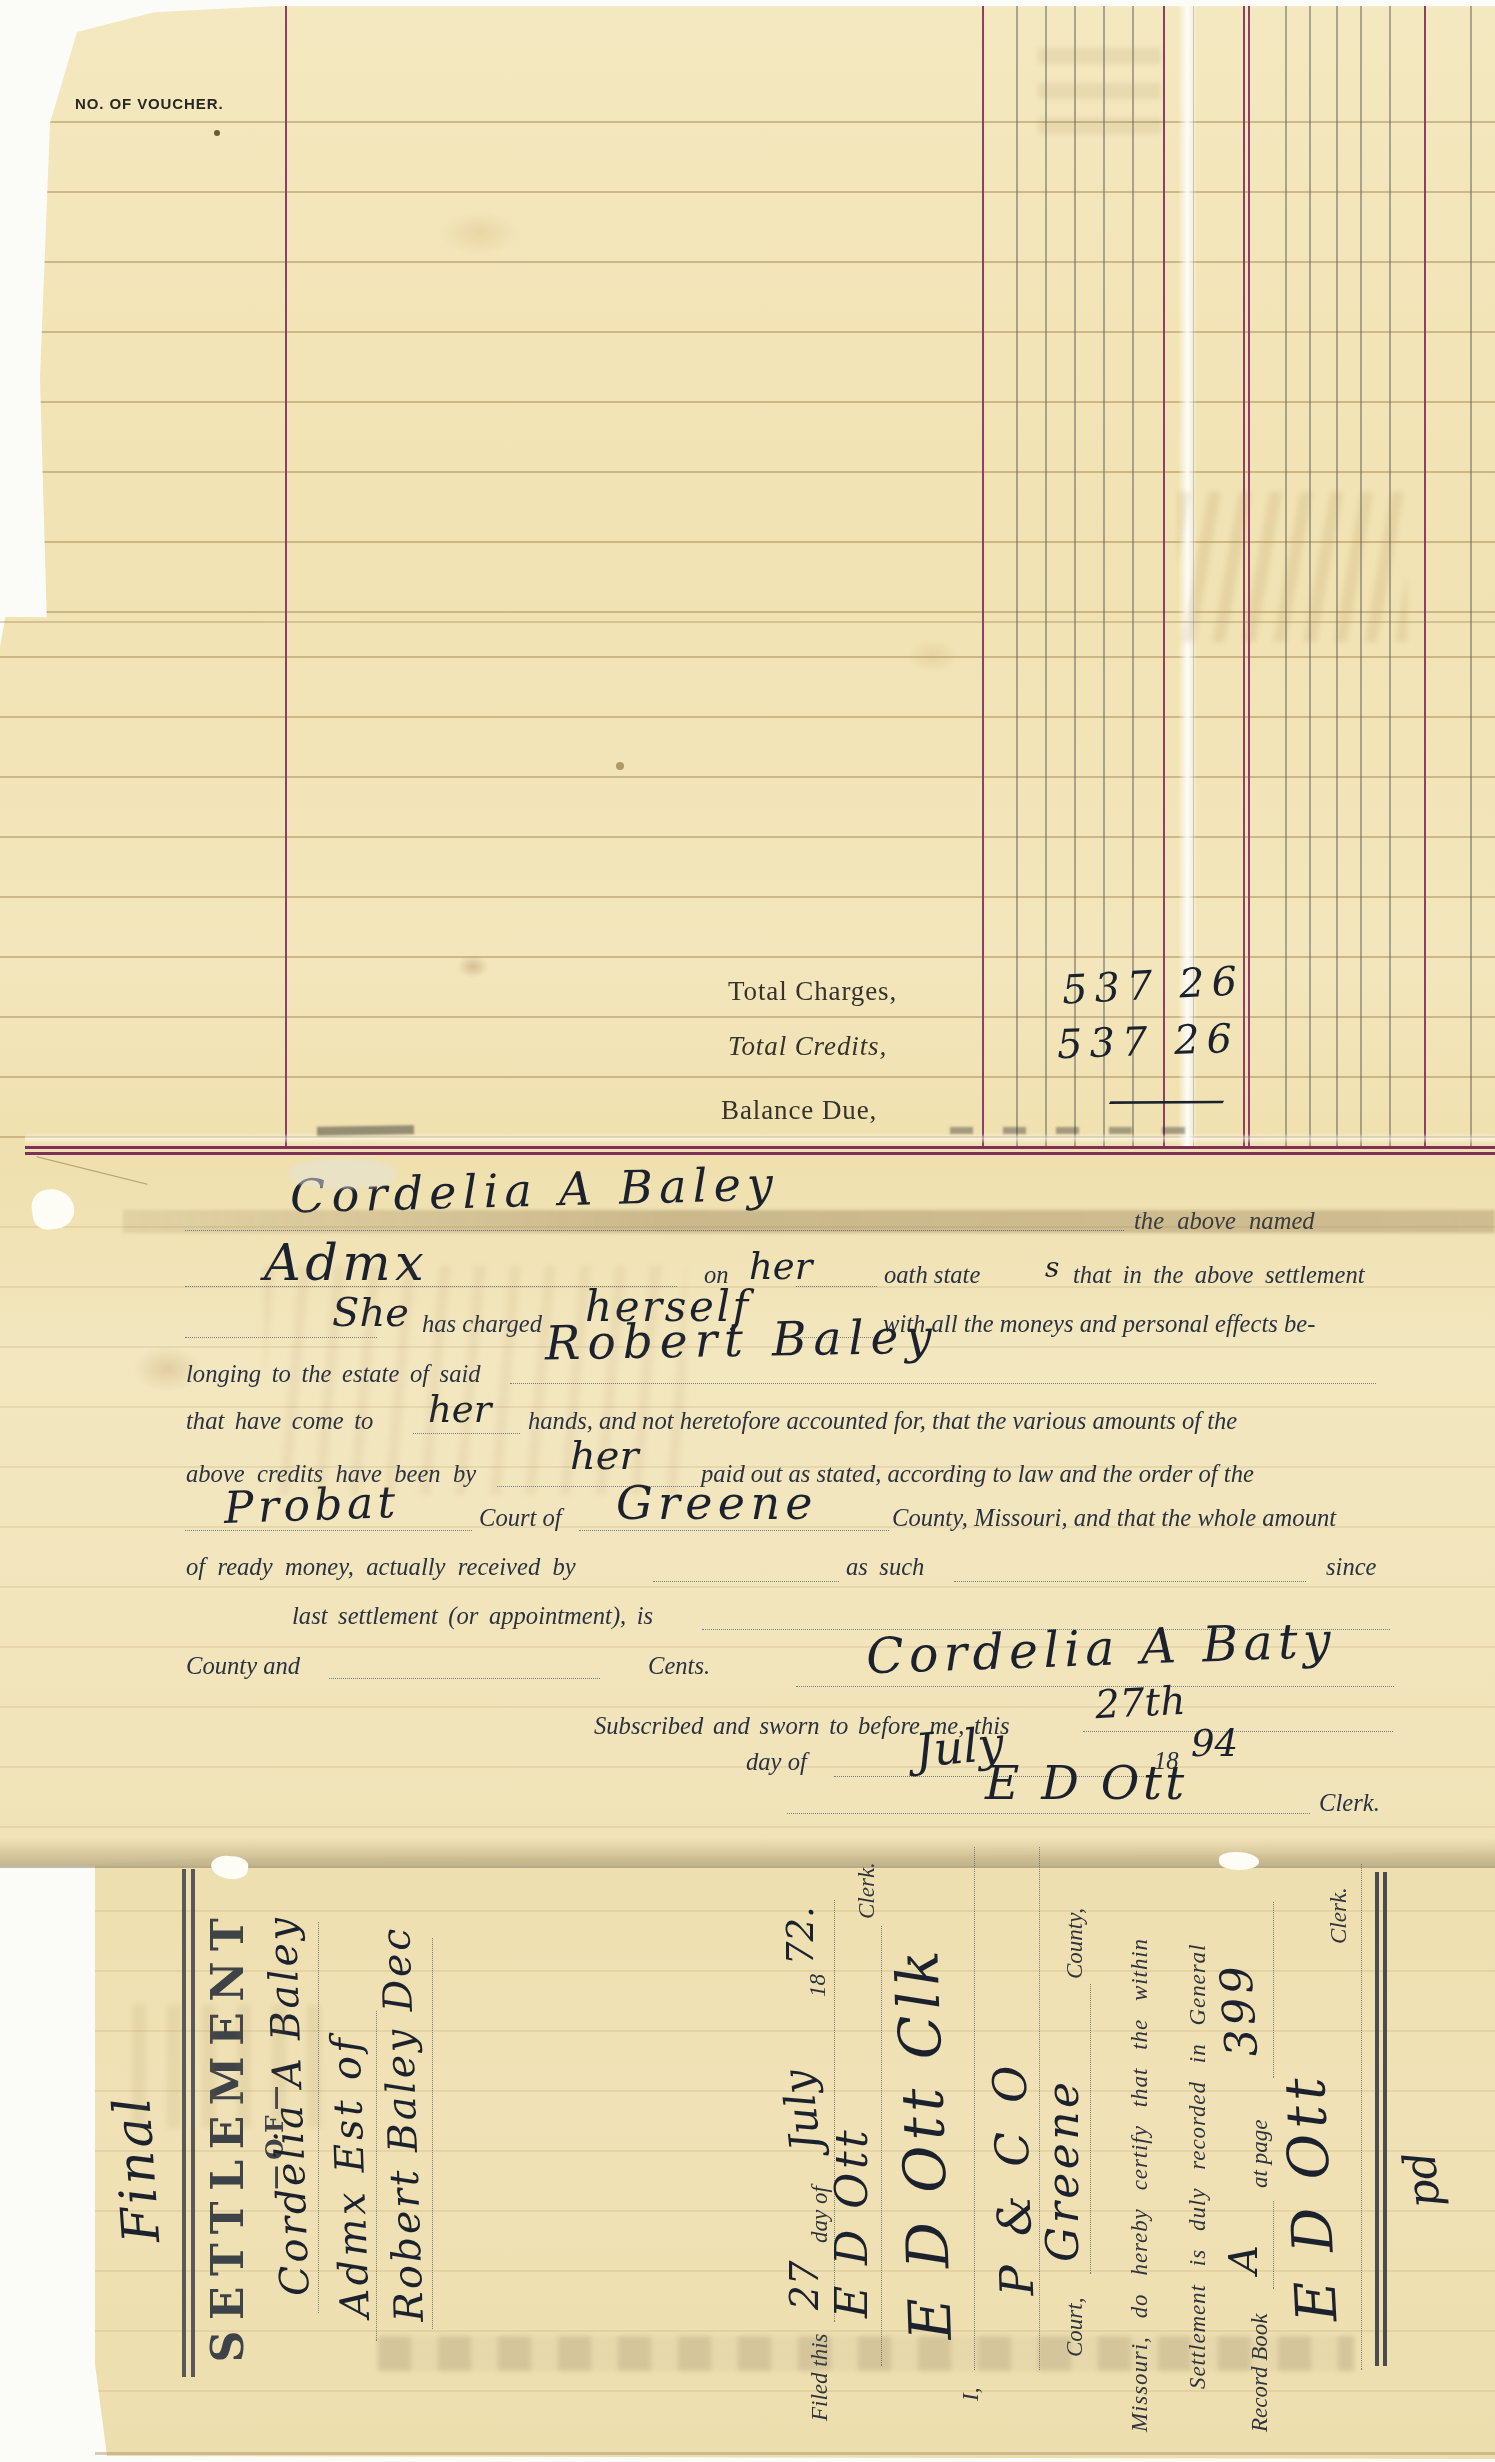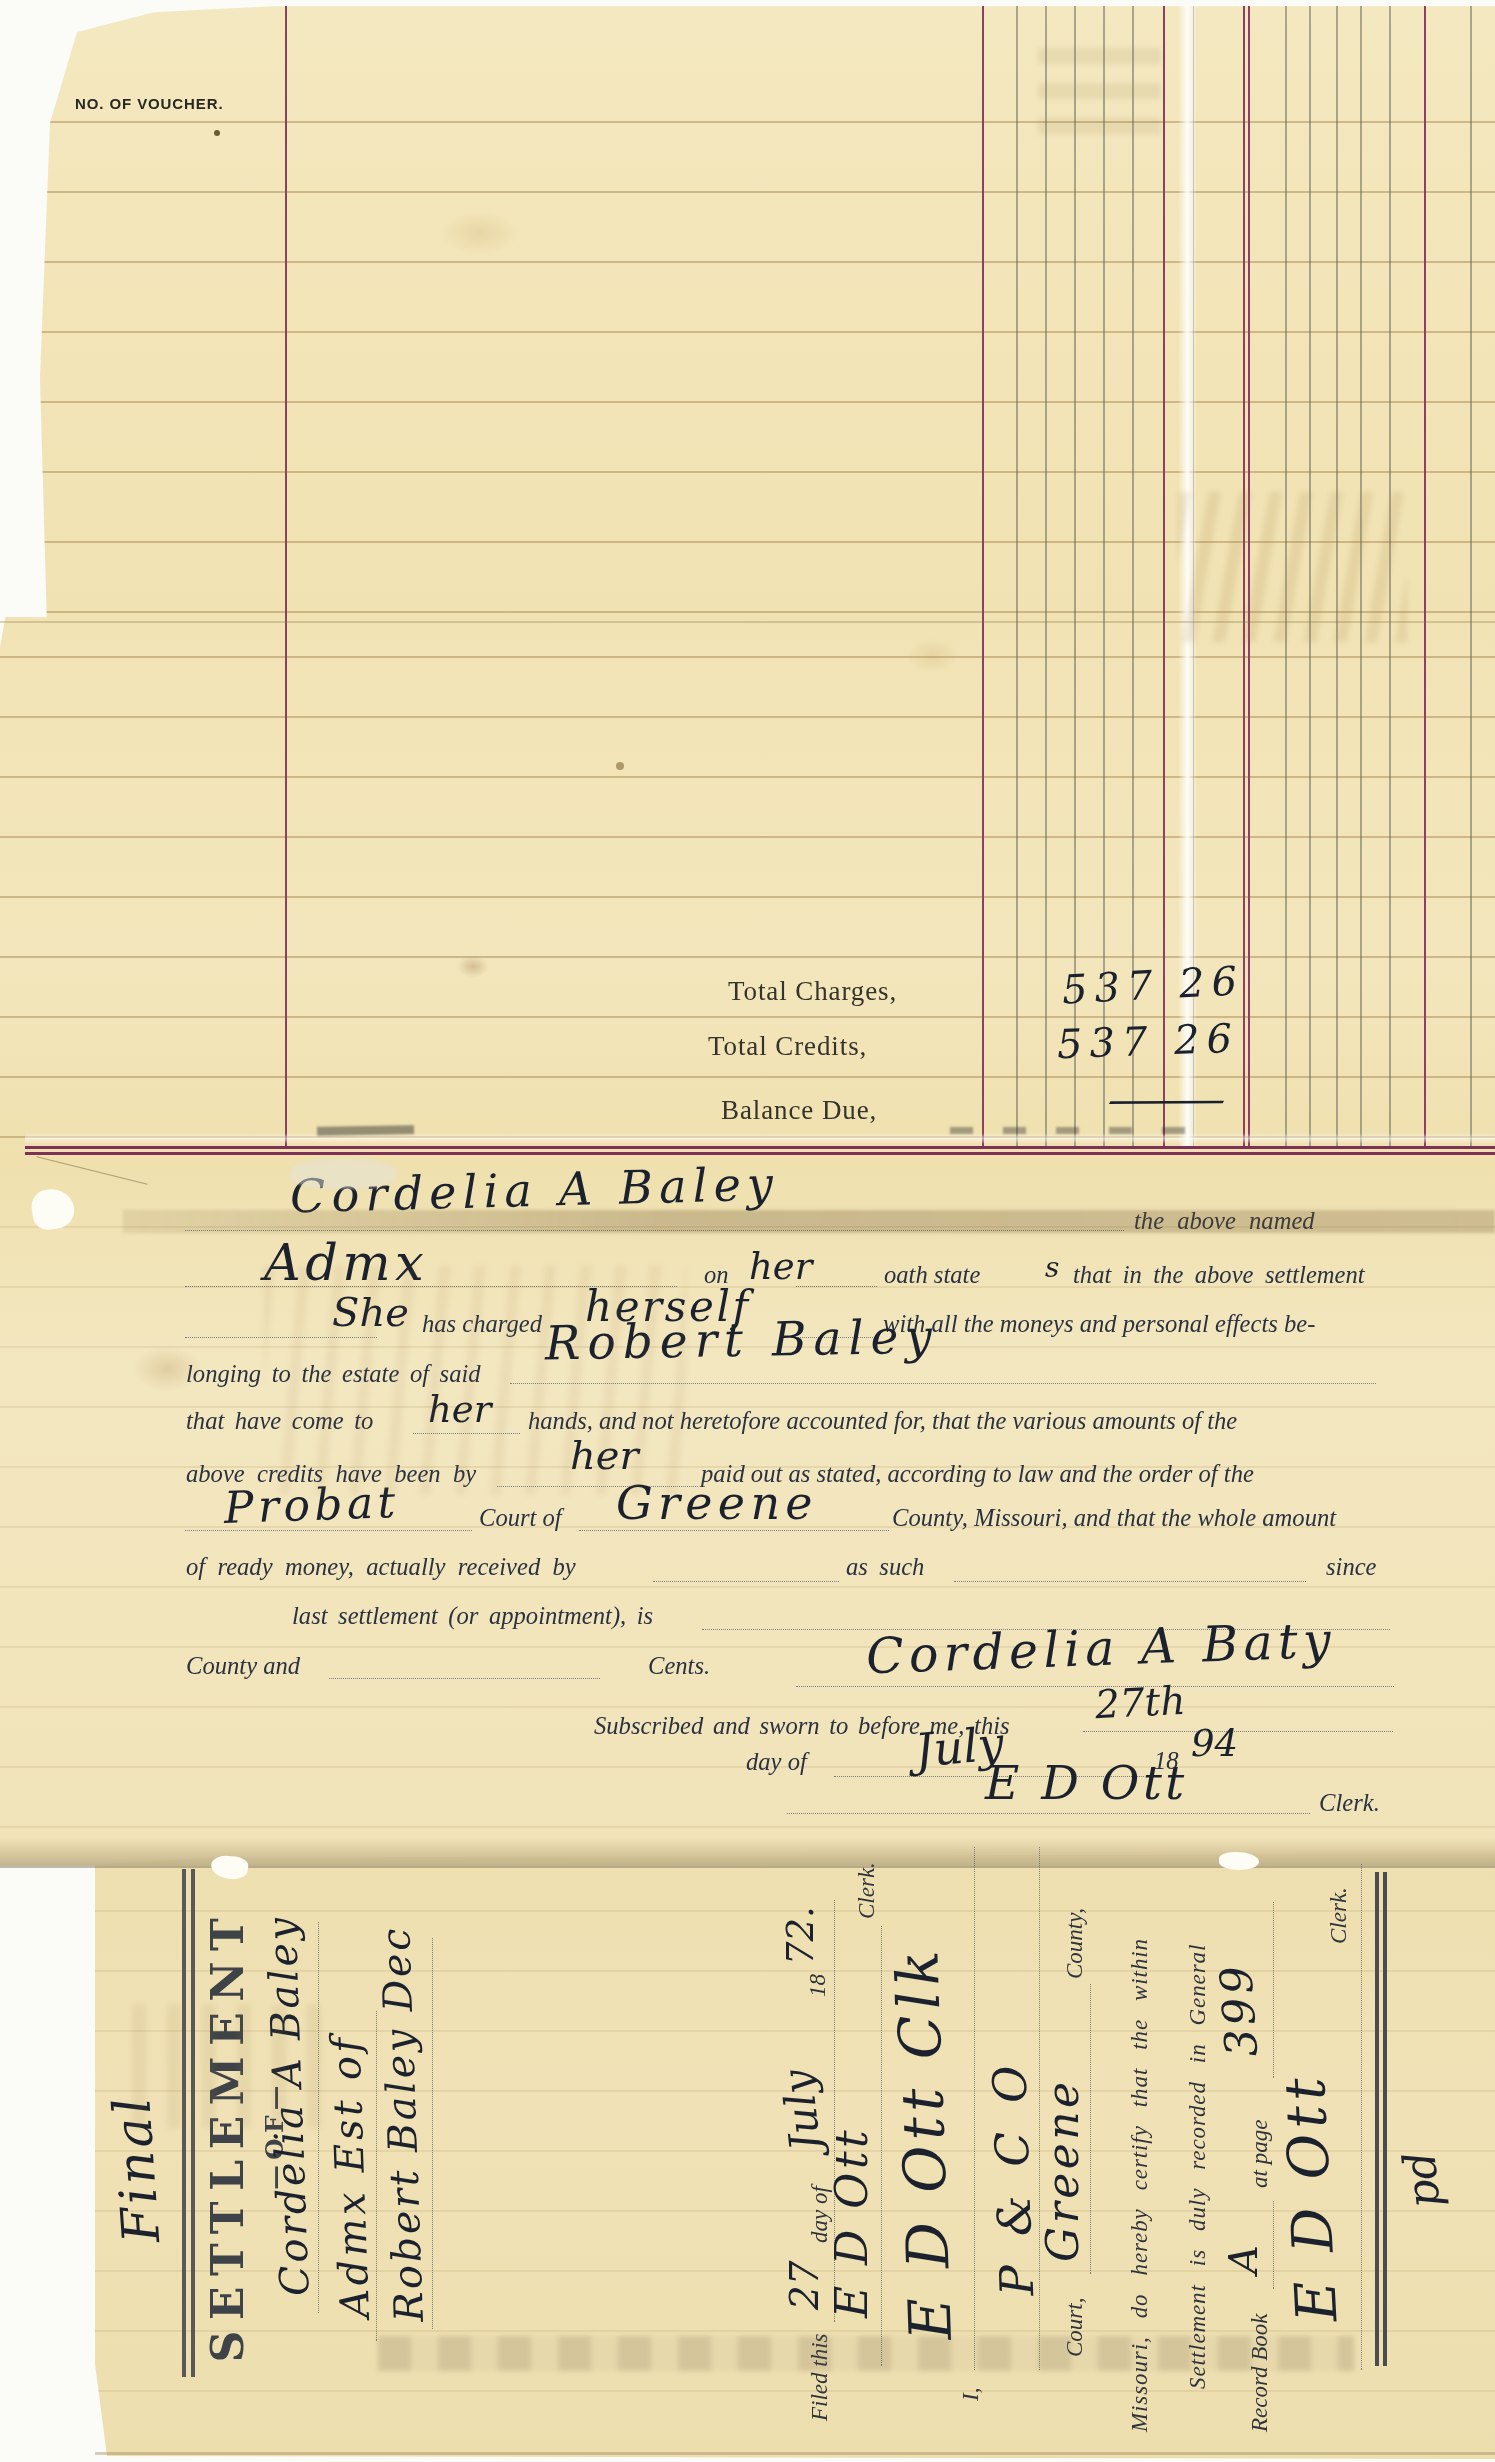--- a/index.html
+++ b/index.html
@@ -87,21 +87,21 @@
   </div>
   <div class="foldband"></div>
   <div class="blueline"></div>
   <div class="hpurple" style="top:1146px;"></div>
   <div class="hpurple" style="top:1152px;"></div>
 
   <div class="abs voucher" style="left:75px;top:95px;">NO. OF VOUCHER.</div>
 
   <div class="abs tlabel" style="left:728px;top:976px;">Total Charges,</div>
   <div class="abs hw" style="left:1062px;top:962px;font-size:40px;letter-spacing:7px;transform:rotate(-3deg);">537 26</div>
-  <div class="abs tlabel" style="left:708px;top:1031px;">Total Credits,</div>
+  <div class="abs tlabel" style="left:728px;top:1031px;font-style:italic;">Total Credits,</div>
   <div class="abs hw" style="left:1057px;top:1018px;font-size:40px;letter-spacing:7px;transform:rotate(-2deg);">537 26</div>
   <div class="abs tlabel" style="left:721px;top:1095px;">Balance Due,</div>
   <div class="abs hw" style="left:1104px;top:1077px;font-size:39px;transform:scaleX(3.2) rotate(-1deg);transform-origin:left;">—</div>
 
   <div class="dot" style="left:185px;top:1230px;width:939px;"></div>
   <div class="abs hw" style="left:290px;top:1163px;font-size:46px;letter-spacing:6.2px;transform:rotate(-1.5deg);">Cordelia A Baley</div>
   <div class="abs ap" style="left:1134px;top:1207px;word-spacing:7px;">the above named</div>
 
   <div class="abs hw" style="left:264px;top:1233px;font-size:51px;letter-spacing:4.4px;">Admx</div>
   <div class="dot" style="left:185px;top:1286px;width:492px;"></div>

